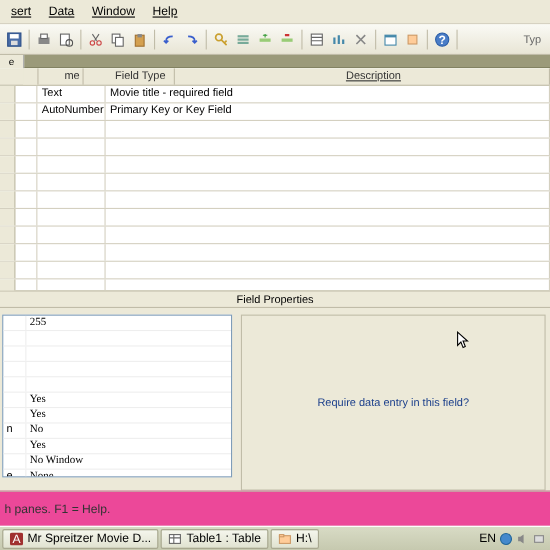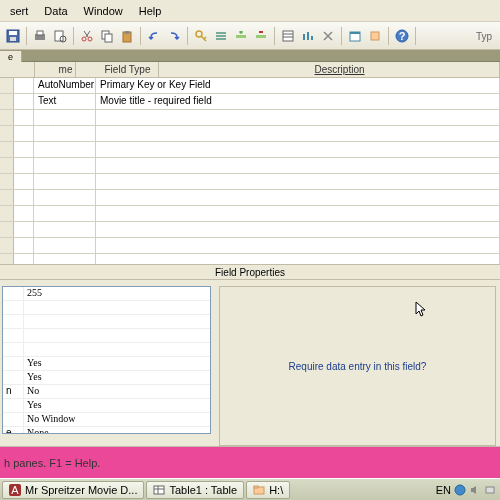--- a/index.html
+++ b/index.html
@@ -1,19 +1,19 @@
 <!DOCTYPE html>
 <html><head>
 <meta charset="utf-8">
 <style>
 * { box-sizing: border-box; margin: 0; padding: 0; font-family: Tahoma, sans-serif; font-size: 11px; }
 body { background: #ece9d8; width: 500px; height: 500px; overflow: hidden; position: relative; }
 
 .menubar { background: #ece9d8; height: 22px; display: flex; align-items: center; padding-left: 2px; border-bottom: 1px solid #d4d0c0; }
-.menubar span { padding: 3px 8px; cursor: default; }
+.menubar span { padding: 3px 8px; cursor: default; text-decoration: underline; }
 
 .toolbar { background: linear-gradient(#fafaf5, #e8e5d5); height: 28px; display: flex; align-items: center; padding: 2px 4px; border-bottom: 1px solid #c0bca8; gap: 2px; }
 .tb-btn { width: 18px; height: 20px; display: flex; align-items: center; justify-content: center; border: 1px solid transparent; cursor: default; }
 .tb-sep { width: 1px; height: 18px; background: #c0bca8; margin: 0 2px; }
 .tb-input { margin-left: auto; margin-right: 2px; }
 .tb-label { font-size: 10px; color: #666; margin-right: 2px; }
 
 .tabstrip { background: #9b9a7a; height: 12px; border-bottom: 1px solid #808060; }
 .tab-little { display: inline-block; background: #ece9d8; height: 12px; padding: 0 8px; font-size: 9px; line-height: 12px; border-right: 1px solid #aaa; }
 
@@ -190,28 +190,28 @@
   <div class="grid-header">
     <div class="gh-cell col-sel"></div>
     <div class="gh-cell col-name">me</div>
     <div class="gh-cell col-type">Field Type</div>
     <div class="gh-cell col-desc">Description</div>
   </div>
   <div id="grid-body">
       <div class="grid-row">
         <div class="gr-cell gr-sel"></div>
         <div class="gr-cell" style="width:20px"></div>
+        <div class="gr-cell" style="width:62px">Text</div>
+        <div class="gr-cell" style="flex:1">Movie title - required field</div>
+      </div>
+      <div class="grid-row">
+        <div class="gr-cell gr-sel"></div>
+        <div class="gr-cell" style="width:20px"></div>
         <div class="gr-cell" style="width:62px">AutoNumber</div>
         <div class="gr-cell" style="flex:1">Primary Key or Key Field</div>
-      </div>
-      <div class="grid-row">
-        <div class="gr-cell gr-sel"></div>
-        <div class="gr-cell" style="width:20px"></div>
-        <div class="gr-cell" style="width:62px">Text</div>
-        <div class="gr-cell" style="flex:1">Movie title - required field</div>
       </div>
       <div class="grid-row">
         <div class="gr-cell gr-sel"></div>
         <div class="gr-cell" style="width:20px"></div>
         <div class="gr-cell" style="width:62px"></div>
         <div class="gr-cell" style="flex:1"></div>
       </div>
       <div class="grid-row">
         <div class="gr-cell gr-sel"></div>
         <div class="gr-cell" style="width:20px"></div>

